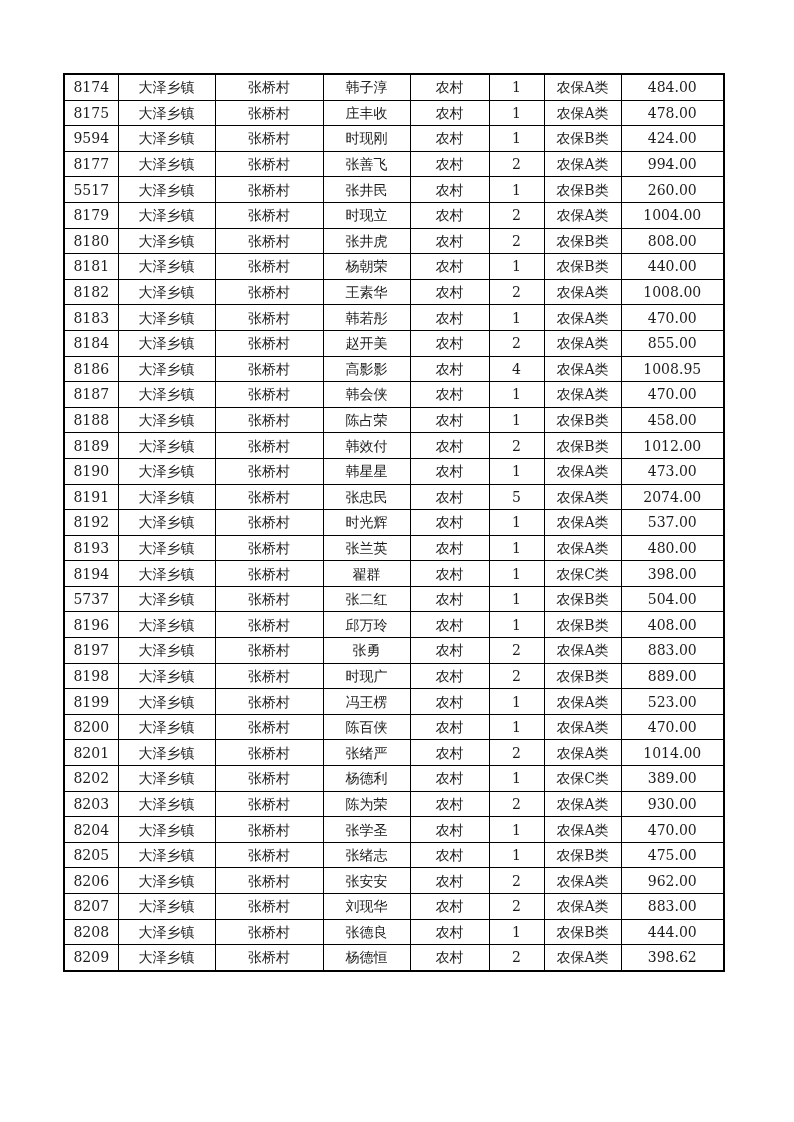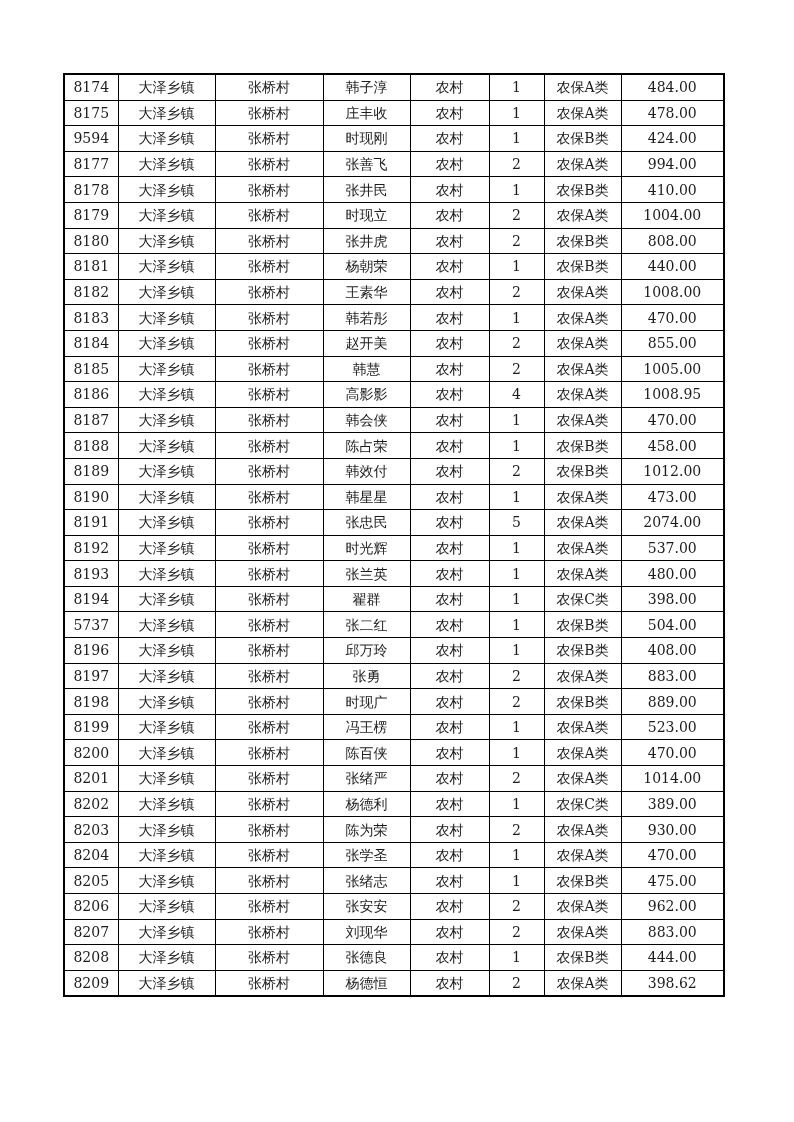--- a/index.html
+++ b/index.html
@@ -96,28 +96,28 @@
           <td>8177</td>
           <td>大泽乡镇</td>
           <td>张桥村</td>
           <td>张善飞</td>
           <td>农村</td>
           <td>2</td>
           <td>农保A类</td>
           <td>994.00</td>
         </tr>
         <tr>
-          <td>8178</td>
+          <td>5517</td>
           <td>大泽乡镇</td>
           <td>张桥村</td>
           <td>张井民</td>
           <td>农村</td>
           <td>1</td>
           <td>农保B类</td>
-          <td>410.00</td>
+          <td>260.00</td>
         </tr>
         <tr>
           <td>8179</td>
           <td>大泽乡镇</td>
           <td>张桥村</td>
           <td>时现立</td>
           <td>农村</td>
           <td>2</td>
           <td>农保A类</td>
           <td>1004.00</td>
@@ -164,30 +164,20 @@
         </tr>
         <tr>
           <td>8184</td>
           <td>大泽乡镇</td>
           <td>张桥村</td>
           <td>赵开美</td>
           <td>农村</td>
           <td>2</td>
           <td>农保A类</td>
           <td>855.00</td>
-        </tr>
-        <tr>
-          <td>8185</td>
-          <td>大泽乡镇</td>
-          <td>张桥村</td>
-          <td>韩慧</td>
-          <td>农村</td>
-          <td>2</td>
-          <td>农保A类</td>
-          <td>1005.00</td>
         </tr>
         <tr>
           <td>8186</td>
           <td>大泽乡镇</td>
           <td>张桥村</td>
           <td>高影影</td>
           <td>农村</td>
           <td>4</td>
           <td>农保A类</td>
           <td>1008.95</td>

